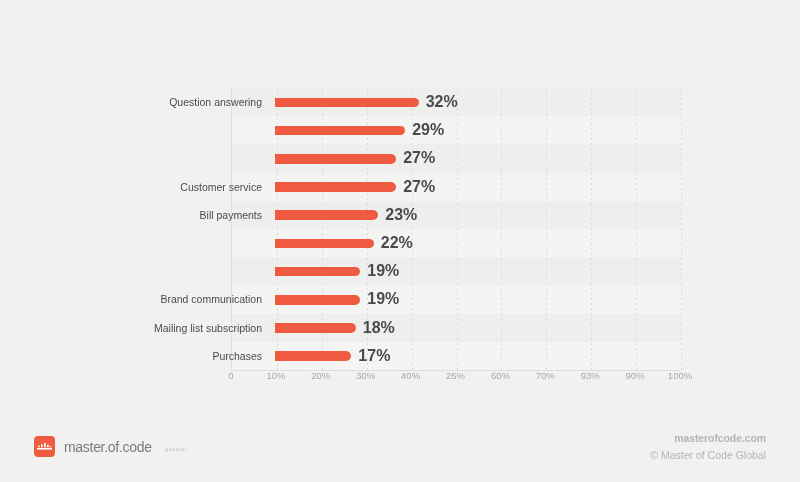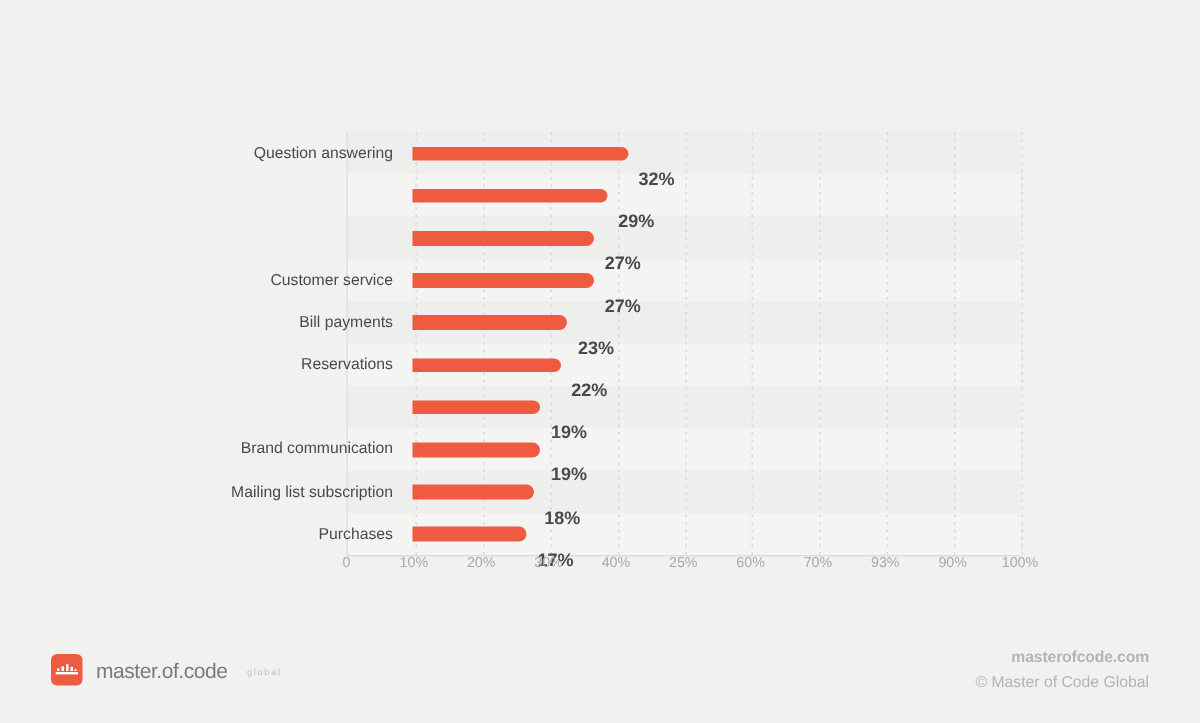--- a/index.html
+++ b/index.html
@@ -85,23 +85,23 @@
   .bar {
     position: absolute;
     left: 231px;
     top: 9.6px;
     height: 9.6px;
     background: #ef5b41;
     border-radius: 0 5px 5px 0;
   }
   .bar-value {
     position: absolute;
-    top: 17px; height: 28.2px;
+    top: 0; height: 28.2px;
     display: flex; align-items: center;
-    font-size: 12px;
+    font-size: 16px;
     font-weight: bold;
     color: #4a4a4e;
     white-space: nowrap;
   }
 
   
   #x-axis {
     position: absolute;
     left: 0; top: 370px;
     width: 800px; height: 20px;
@@ -224,21 +224,20 @@
           <div class="row-label">Customer service</div>
           <div class="bar" style="width: 121.23px; background: rgb(239, 91, 65);"></div>
           <div class="bar-value" style="left: 359.23px;">27%</div>
         </div>
         <div class="row" style="top: 112.8px; padding-left: 47px;">
           <div class="row-label">Bill payments</div>
           <div class="bar" style="width: 103.27px; background: rgb(239, 91, 65);"></div>
           <div class="bar-value" style="left: 341.27px;">23%</div>
         </div>
         <div class="row" style="top: 141px;">
-          <div class="row-label">Reservations</div>
           <div class="bar" style="width: 98.78px; background: rgb(239, 91, 65);"></div>
           <div class="bar-value" style="left: 336.78px;">22%</div>
         </div>
         <div class="row" style="top: 169.2px;">
           <div class="bar" style="width: 85.31px; background: rgb(239, 91, 65);"></div>
           <div class="bar-value" style="left: 323.31px;">19%</div>
         </div>
         <div class="row" style="top: 197.4px;">
           <div class="row-label">Brand communication</div>
           <div class="bar" style="width: 85.31px; background: rgb(239, 91, 65);"></div>

